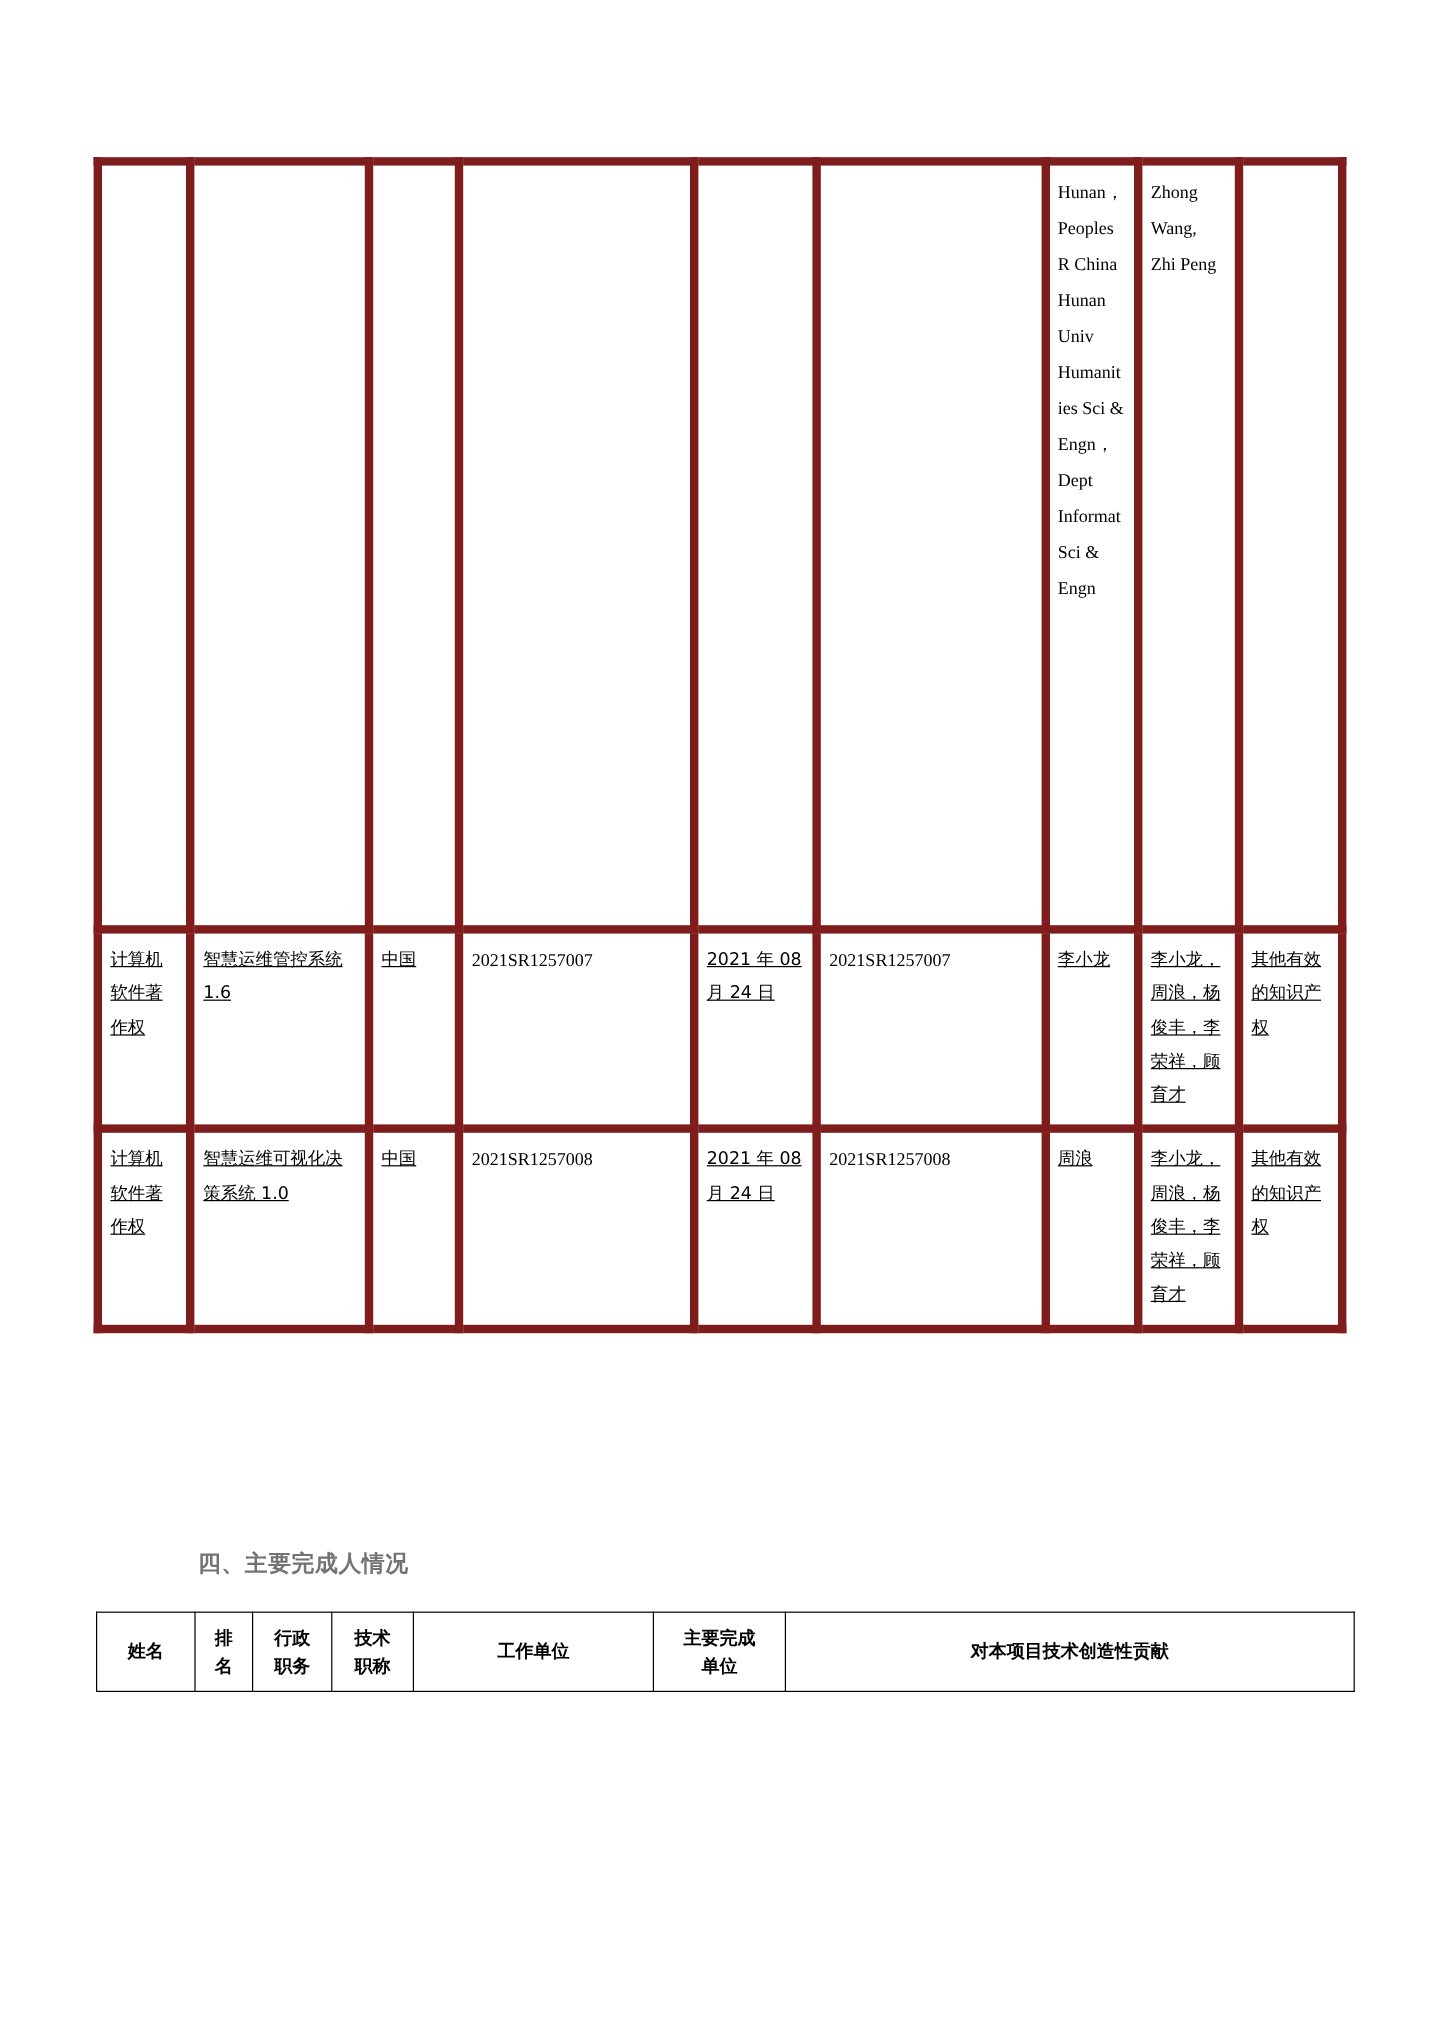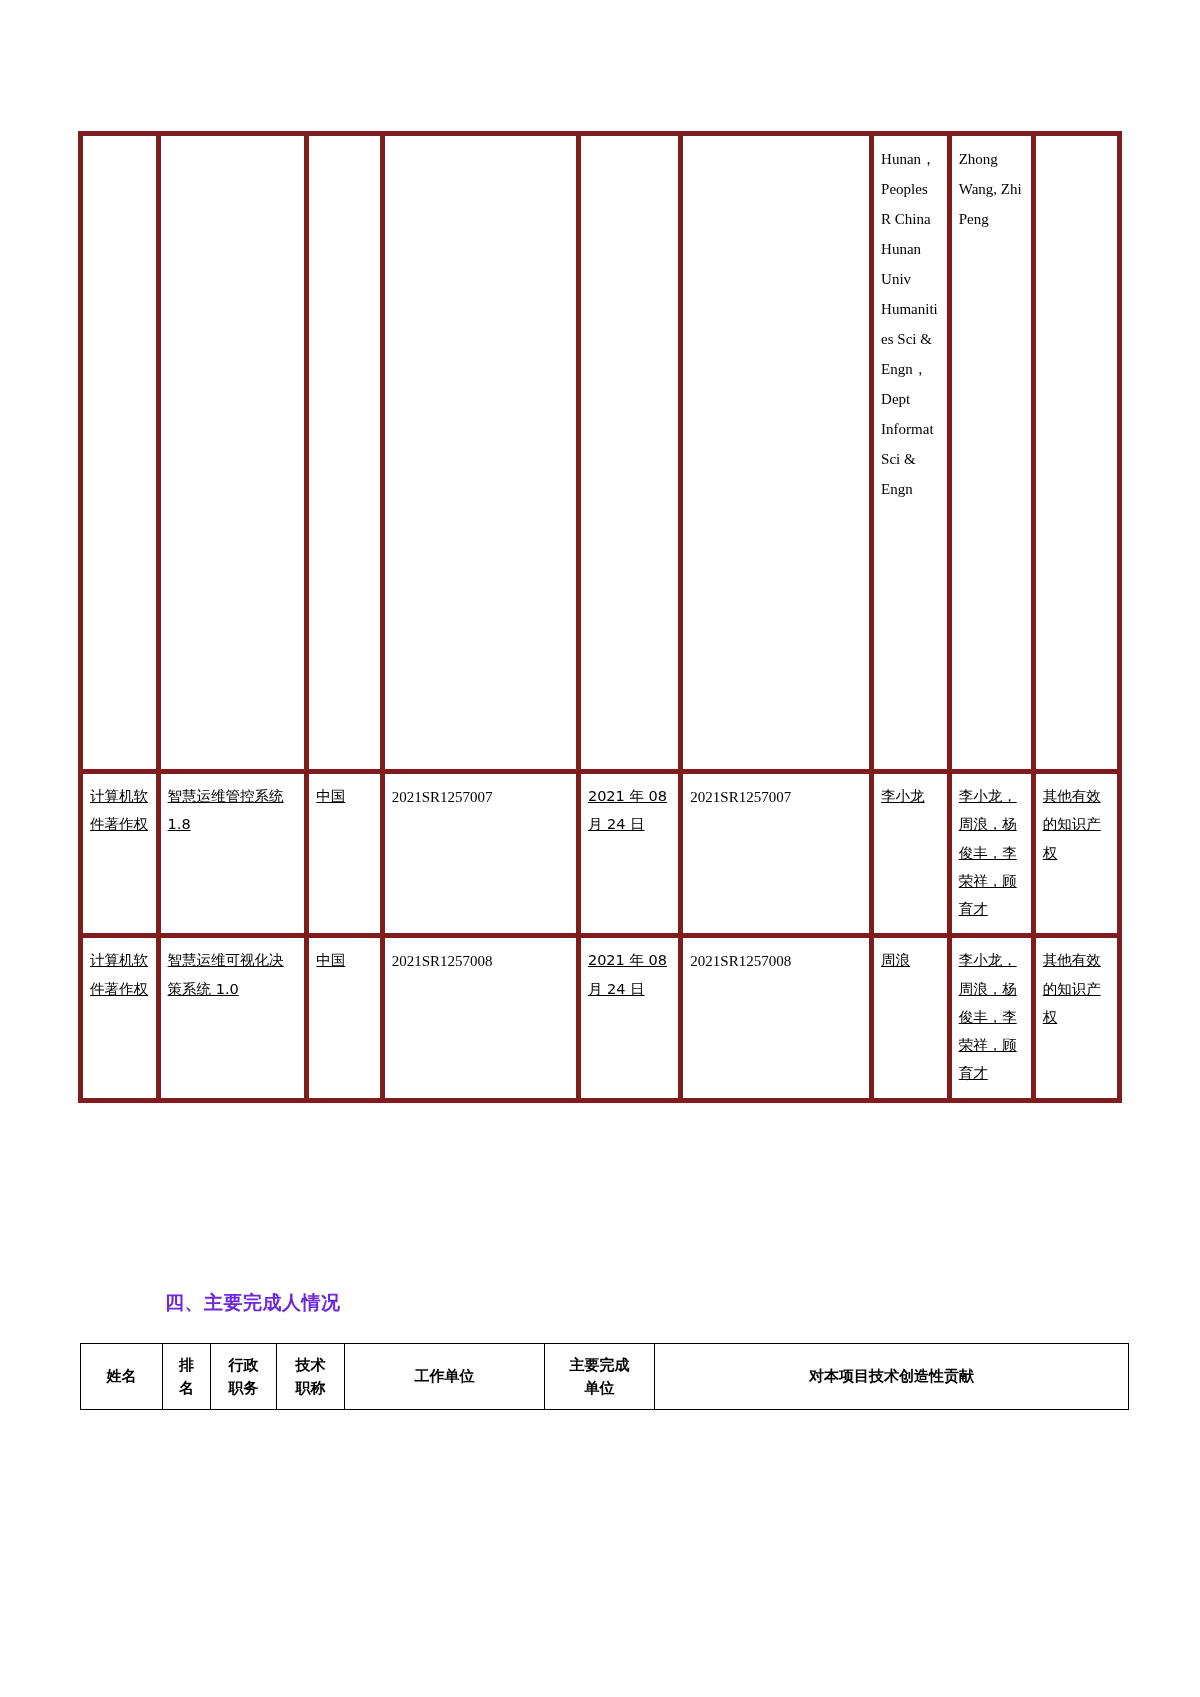--- a/index.html
+++ b/index.html
@@ -25,21 +25,21 @@
   
   .ip-table {
     position: absolute;
     left: 78px;
     top: 131px;
     width: 1044px;
     border-collapse: collapse;
     table-layout: fixed;
   }
   .ip-table td {
-    border: 5px solid #7f1d1d;
+    border: 7px solid #7f1d1d;
     vertical-align: top;
     padding: 8px 7px 10px 7px;
     font-size: 15.5px;
     line-height: 1.85;
     font-family: "Liberation Serif", serif;
     word-wrap: break-word;
     overflow-wrap: break-word;
   }
   .ip-table td.cjk {
     font-family: "DejaVu Sans", "Liberation Sans", sans-serif;
@@ -66,21 +66,21 @@
 
   
   .section-heading {
     position: absolute;
     left: 165px;
     top: 1290px;
     font-family: "DejaVu Sans", "Liberation Sans", sans-serif;
     font-size: 19px;
     font-weight: bold;
     letter-spacing: 0.5px;
-    color: #6d28d9;
+    color: #737373;
   }
 
   
   .people-table {
     position: absolute;
     left: 36px;
     top: 1343px;
     width: 1048px;
     border-collapse: collapse;
     table-layout: fixed;
@@ -131,21 +131,21 @@
         <td class="cjk"></td>
         <td class="lat"></td>
         <td class="cjk"></td>
         <td class="lat"></td>
         <td class="lat">Hunan，Peoples R China Hunan Univ Humanities Sci &amp; Engn，Dept Informat Sci &amp; Engn</td>
         <td class="lat">Zhong Wang, Zhi Peng</td>
         <td class="cjk"></td>
       </tr>
       <tr>
         <td class="cjk">计算机软件著作权</td>
-        <td class="cjk">智慧运维管控系统 1.8</td>
+        <td class="cjk">智慧运维管控系统 1.6</td>
         <td class="cjk nowrapcell">中国</td>
         <td class="lat">2021SR1257007</td>
         <td class="cjk">2021 年 08 月 24 日</td>
         <td class="lat">2021SR1257007</td>
         <td class="cjk">李小龙</td>
         <td class="cjk">李小龙，周浪，杨俊丰，李荣祥，顾育才</td>
         <td class="cjk">其他有效的知识产权</td>
       </tr>
       <tr>
         <td class="cjk">计算机软件著作权</td>

